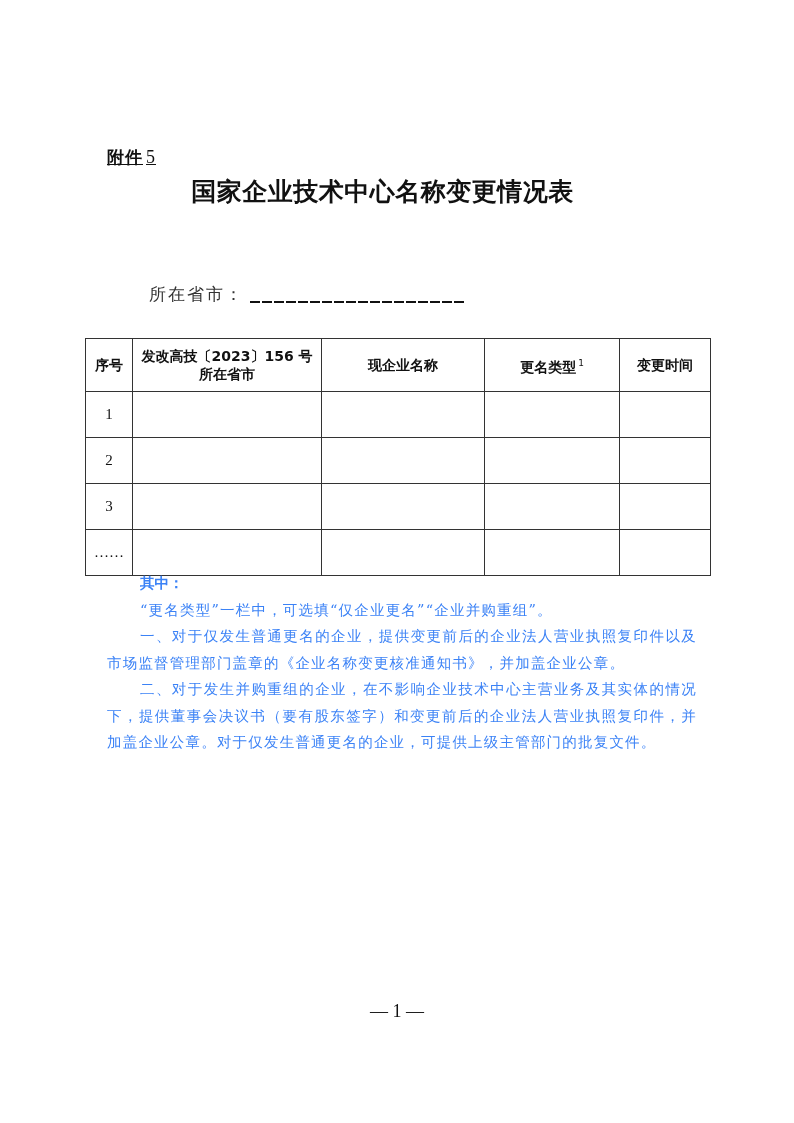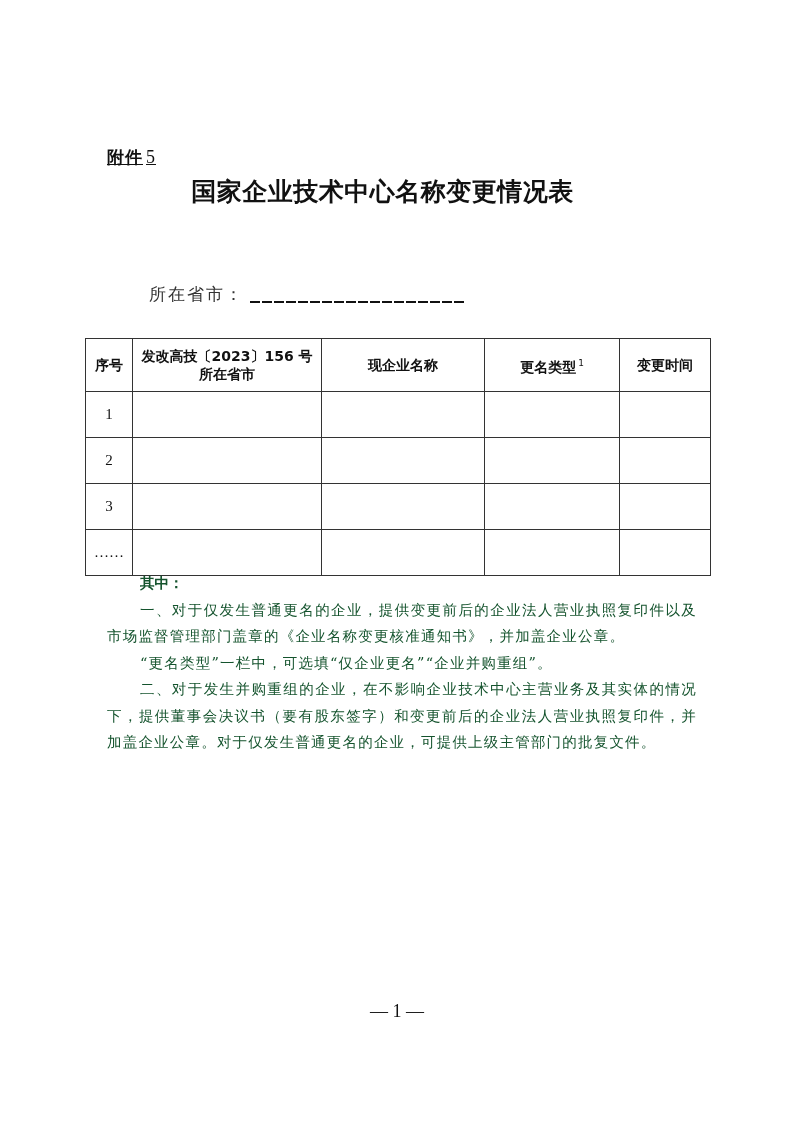--- a/index.html
+++ b/index.html
@@ -35,21 +35,21 @@
     border: 1px solid #333; padding: 0; text-align: center; vertical-align: middle;
   }
   table.main th {
     height: 52px; font-family: "DejaVu Sans", "Liberation Sans", sans-serif;
     font-size: 14px; font-weight: bold; line-height: 18px;
   }
   table.main th .sup { font-size: 9px; vertical-align: super; font-weight: normal; margin-left: 2px; }
   table.main td { height: 45px; font-size: 15px; font-family: "Liberation Serif", serif; }
   .notes {
     position: absolute; left: 107px; top: 570px; width: 590px;
-    font-family: "DejaVu Serif", "Liberation Serif", serif; font-size: 14.5px; color: #14532d;
+    font-family: "DejaVu Serif", "Liberation Serif", serif; font-size: 14.5px; color: #3b82f6;
     line-height: 26.5px;
   }
   .notes .head { font-family: "DejaVu Sans", "Liberation Sans", sans-serif; font-weight: bold; padding-left: 33px; }
   .notes p { margin: 0; text-indent: 33px; letter-spacing: 1.2px; text-align: justify; }
   .pageno {
     position: absolute; left: 0; width: 794px; top: 1001px; text-align: center;
     font-family: "Liberation Serif", serif; font-size: 18px;
   }
 </style>
 </head>
@@ -113,18 +113,18 @@
       <td></td>
       <td></td>
       <td></td>
       <td></td>
     </tr>
   </tbody>
 </table>
 
 <div class="notes">
   <div class="head">其中：</div>
+  <p>“更名类型”一栏中，可选填“仅企业更名”“企业并购重组”。</p>
   <p>一、对于仅发生普通更名的企业，提供变更前后的企业法人营业执照复印件以及市场监督管理部门盖章的《企业名称变更核准通知书》，并加盖企业公章。</p>
-  <p>“更名类型”一栏中，可选填“仅企业更名”“企业并购重组”。</p>
   <p>二、对于发生并购重组的企业，在不影响企业技术中心主营业务及其实体的情况下，提供董事会决议书（要有股东签字）和变更前后的企业法人营业执照复印件，并加盖企业公章。对于仅发生普通更名的企业，可提供上级主管部门的批复文件。</p>
 </div>
 
 <div class="pageno">— 1 —</div>
 
 </body></html>

